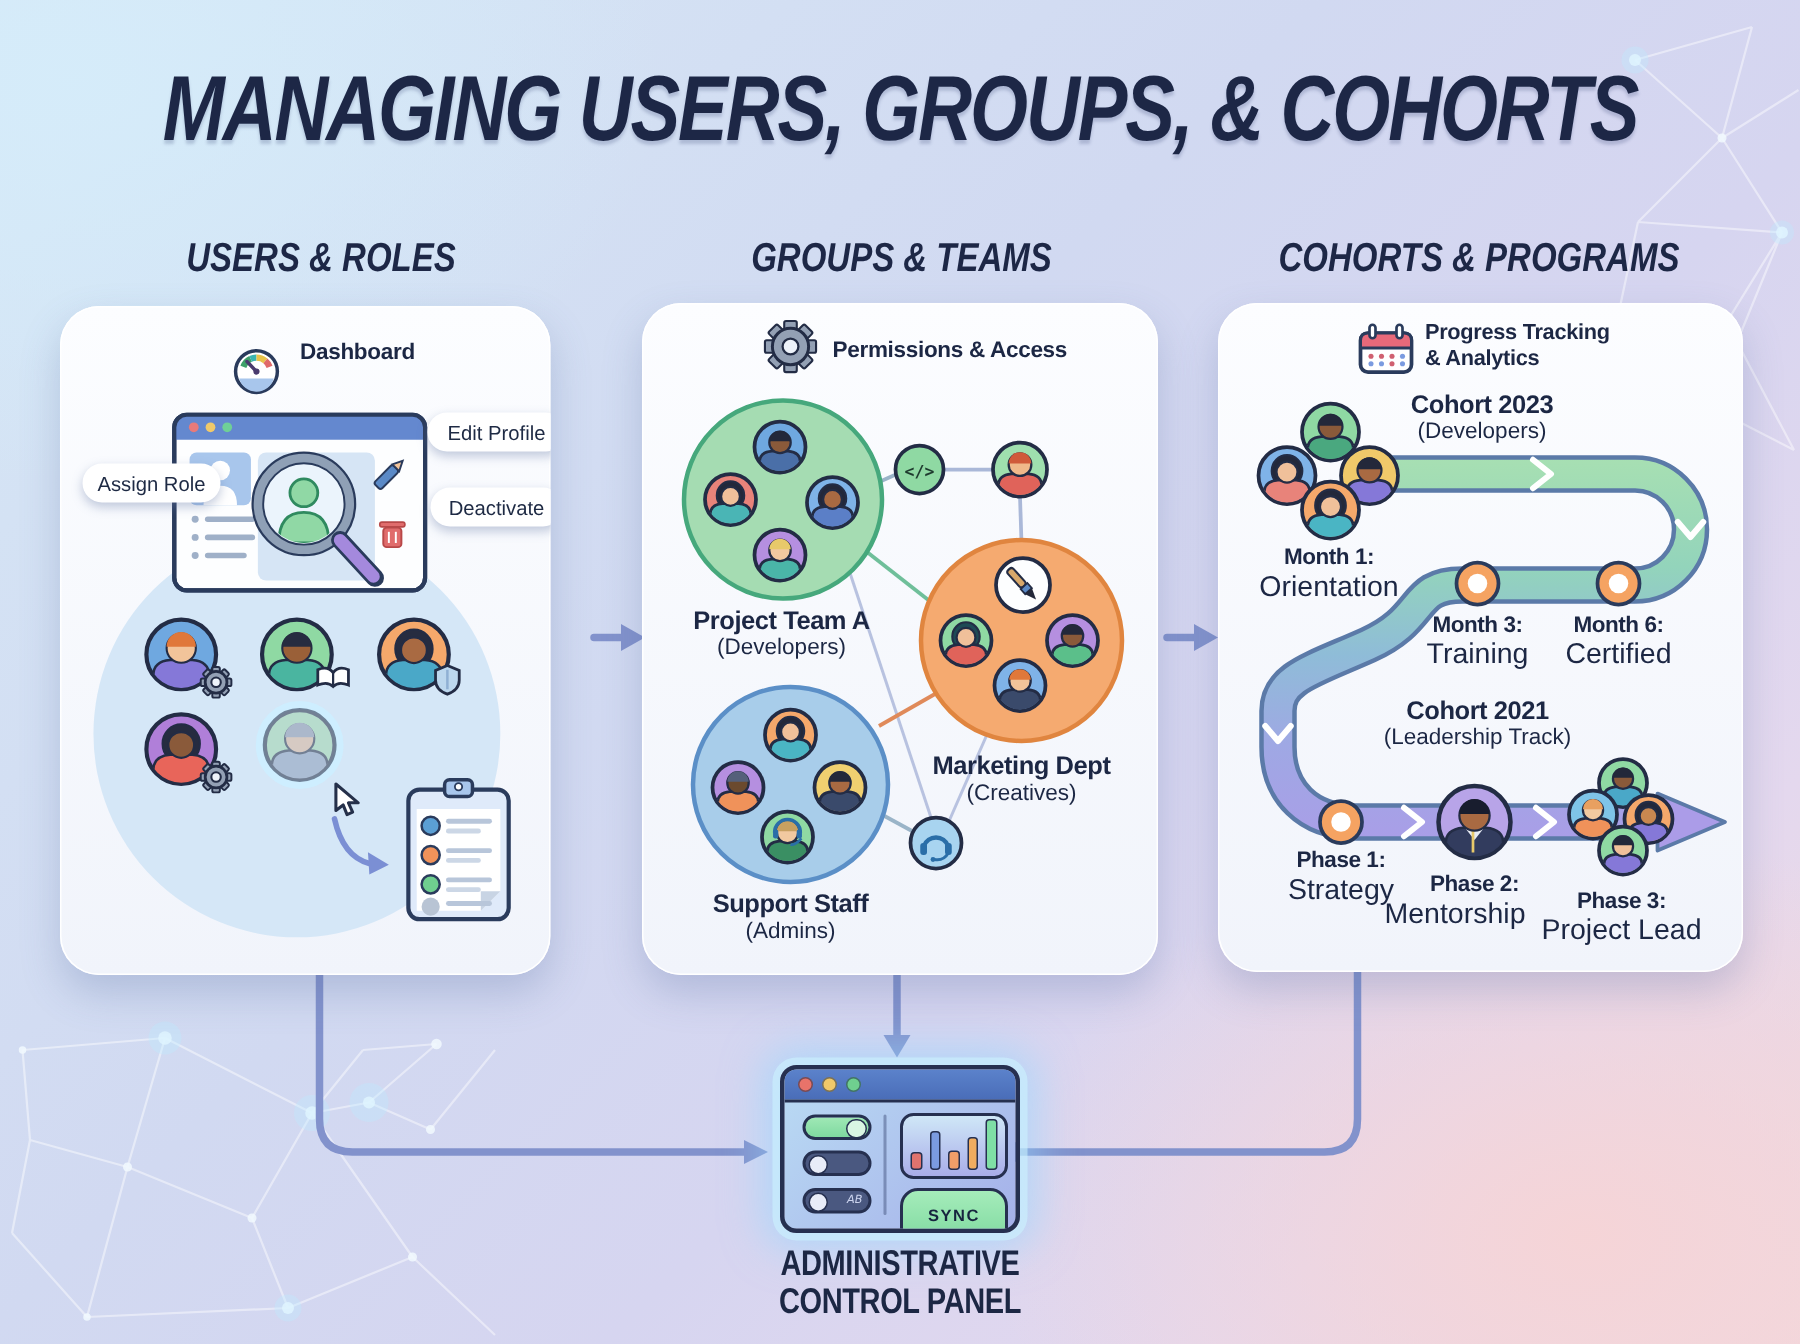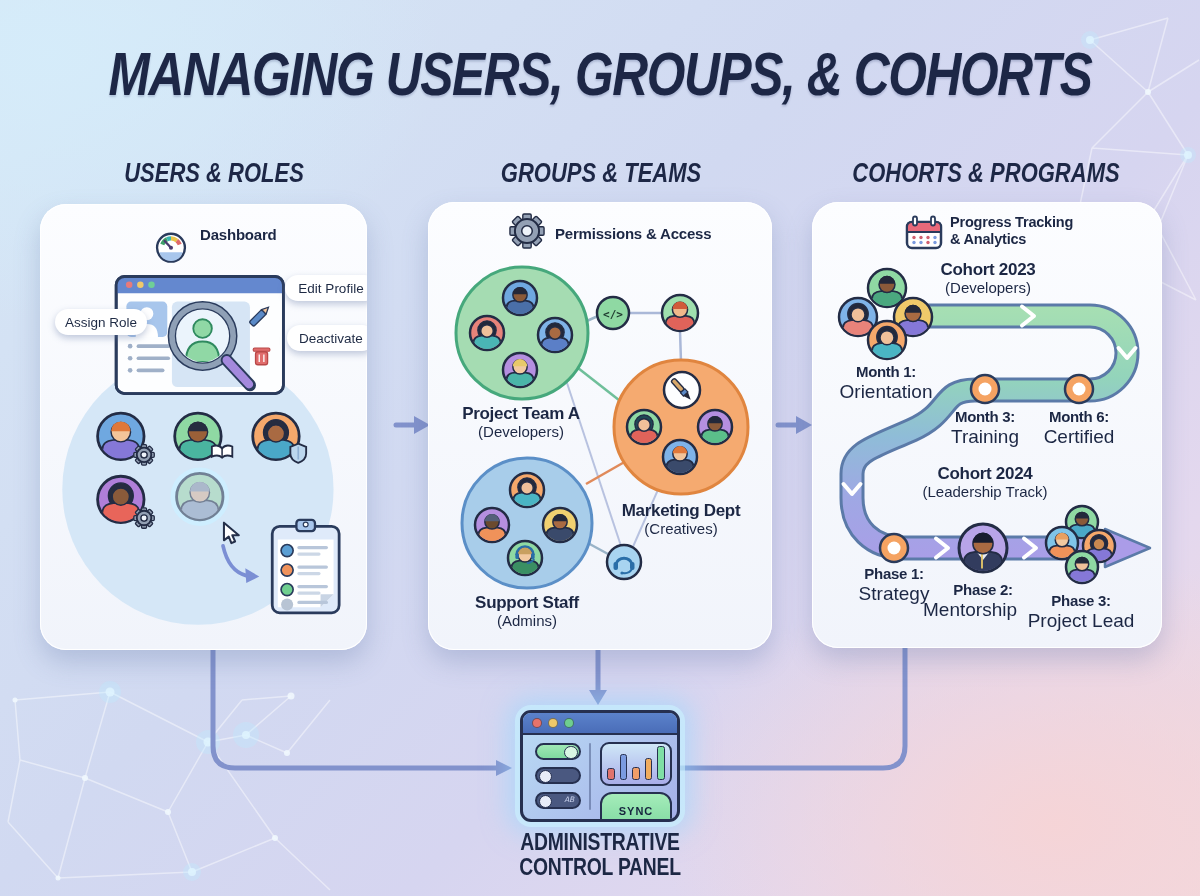--- a/index.html
+++ b/index.html
@@ -674,21 +674,21 @@
     <div class="lbl-left hdr14" style="left:138px;top:12px">Progress Tracking</div>
     <div class="lbl-left hdr14" style="left:138px;top:29px">&amp; Analytics</div>
     <div class="lbl b17" style="left:176px;top:58px">Cohort 2023</div>
     <div class="lbl r15" style="left:176px;top:77px">(Developers)</div>
     <div class="lbl b15" style="left:74px;top:161px">Month 1:</div>
     <div class="lbl r14" style="left:74px;top:179px">Orientation</div>
     <div class="lbl b15" style="left:173px;top:206px">Month 3:</div>
     <div class="lbl r14" style="left:173px;top:224px">Training</div>
     <div class="lbl b15" style="left:267px;top:206px">Month 6:</div>
     <div class="lbl r14" style="left:267px;top:224px">Certified</div>
-    <div class="lbl b17" style="left:173px;top:262px">Cohort 2024</div>
+    <div class="lbl b17" style="left:173px;top:262px">Cohort 2021</div>
     <div class="lbl r15" style="left:173px;top:281px">(Leadership Track)</div>
     <div class="lbl b15" style="left:82px;top:363px">Phase 1:</div>
     <div class="lbl r14" style="left:82px;top:381px">Strategy</div>
     <div class="lbl b15" style="left:171px;top:379px">Phase 2:</div>
     <div class="lbl r14" style="left:158px;top:397px">Mentorship</div>
     <div class="lbl b15" style="left:269px;top:390px">Phase 3:</div>
     <div class="lbl r14" style="left:269px;top:408px">Project Lead</div>
   </section>
 
   <div id="ctrl-window">

